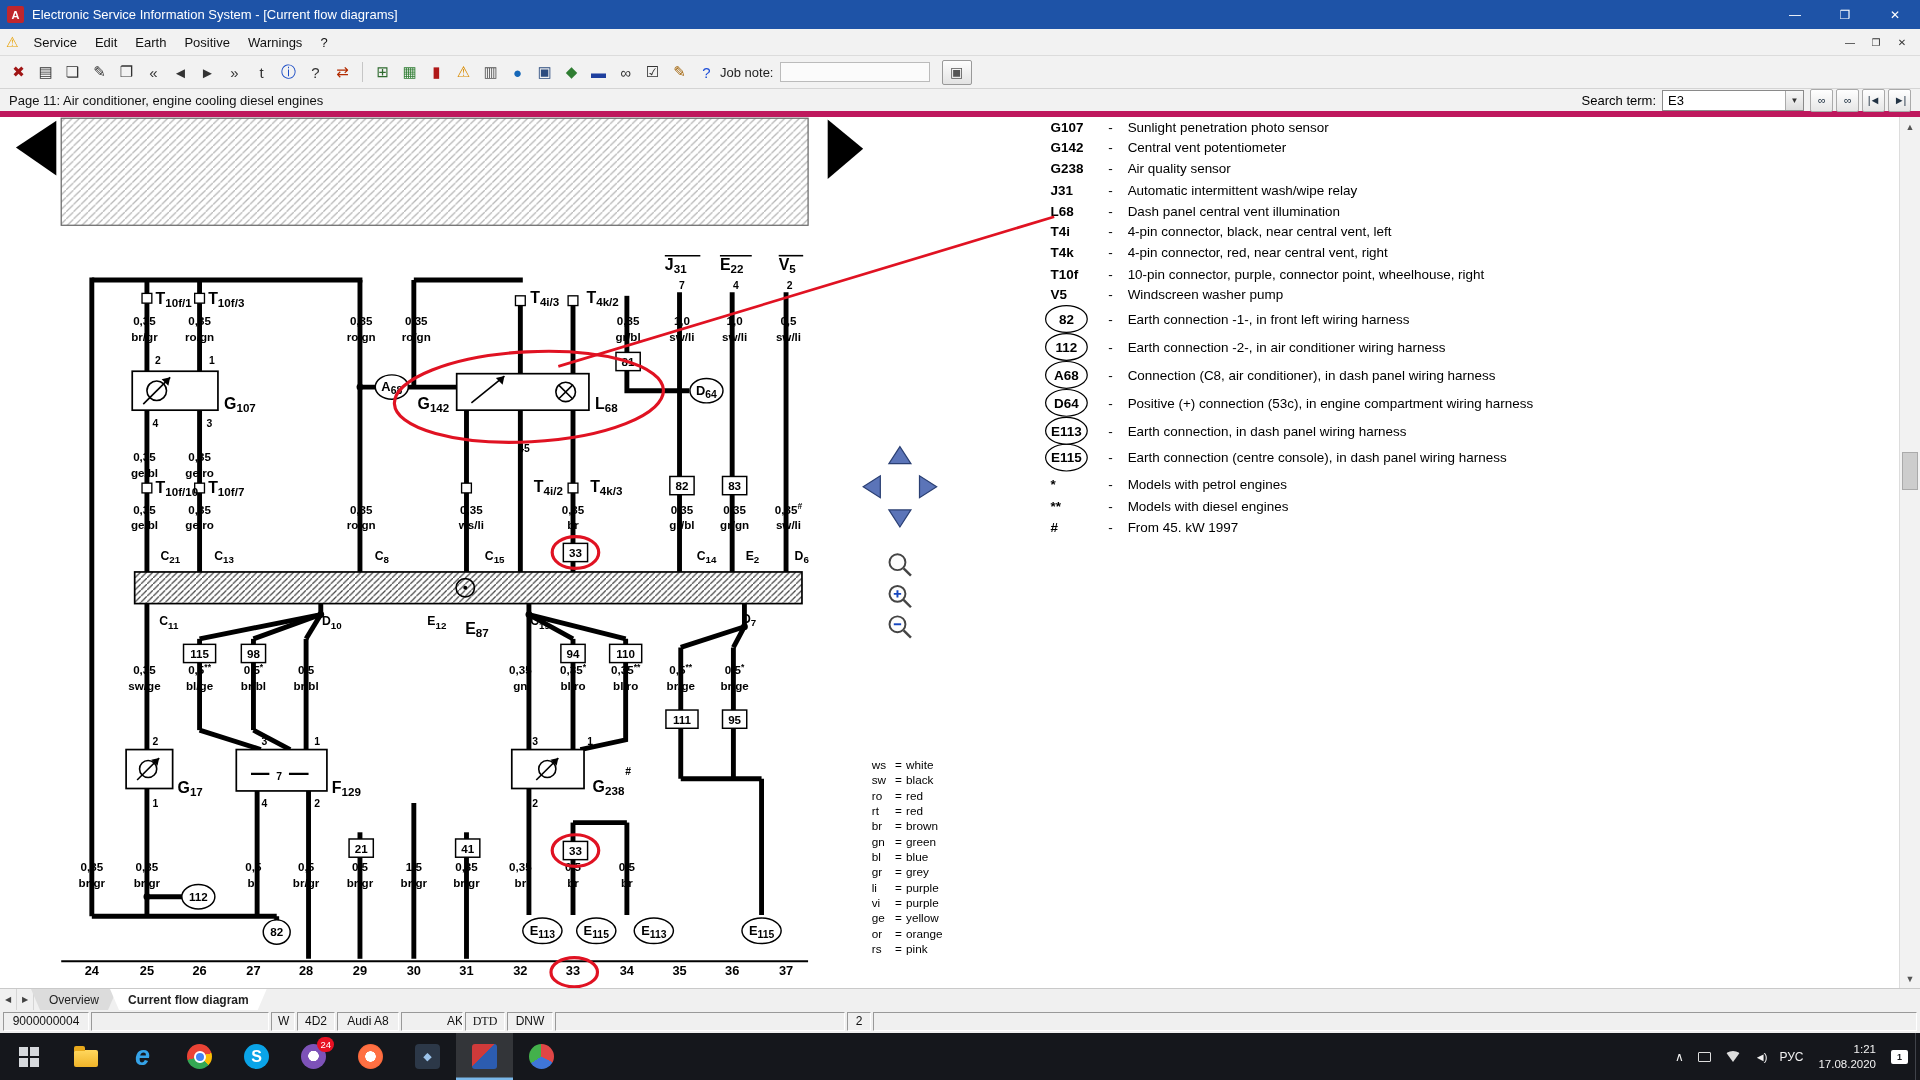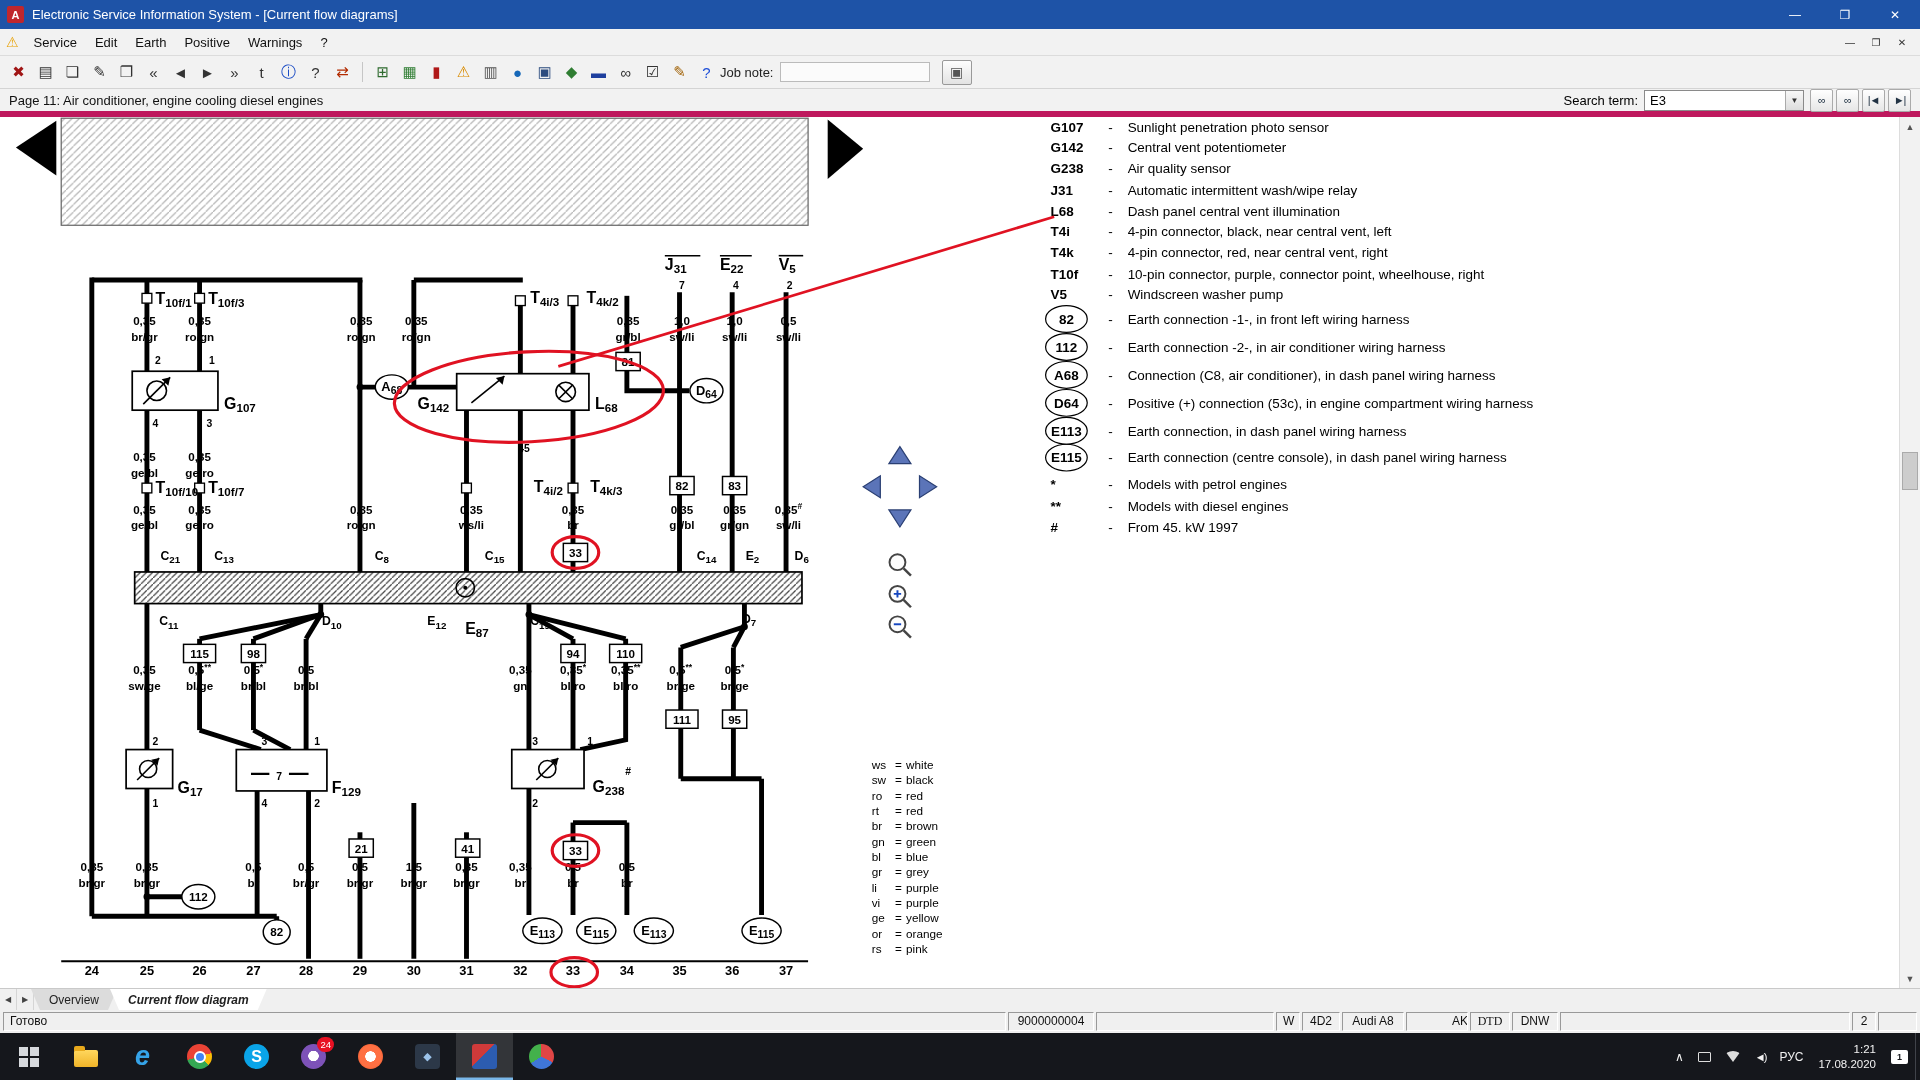--- a/index.html
+++ b/index.html
@@ -23,21 +23,21 @@
 .tb-group{display:flex;align-items:center}
 .tb-btn{width:25px;height:25px;display:flex;align-items:center;justify-content:center;font-size:15px;margin:0 1px;border:1px solid transparent;border-radius:2px}
 .tb-sep{width:1px;height:20px;background:#c6c6c6;margin:0 6px}
 .job-label{font-size:13px;margin-left:0;color:#222;white-space:nowrap}
 .job-field{width:150px;height:20px;background:#fbfbfb;border:1px solid #bbb;margin-left:6px}
 .case-btn{width:30px;height:25px;border:1px solid #999;background:linear-gradient(#fdfdfd,#e3e3e3);display:flex;align-items:center;justify-content:center;font-size:14px;color:#555;margin-left:12px;border-radius:2px}
 
 .pagebar{height:28px;background:#f2f2f2;display:flex;align-items:center;padding:0 9px;font-size:13px;border-bottom:6px solid #be185d;flex:none}
 .page-title{color:#111;white-space:nowrap}
 .search-area{margin-left:auto;display:flex;align-items:center;gap:6px}
-.combo{width:160px;height:21px;background:#fff;border:1px solid #8a8a8a;display:flex;align-items:center}
+.combo{width:142px;height:21px;background:#fff;border:1px solid #8a8a8a;display:flex;align-items:center}
 .combo-value{flex:1;padding:0 5px;font-size:13px}
 .combo-arrow{width:18px;height:100%;background:linear-gradient(#f8f8f8,#ddd);border-left:1px solid #aaa;font-size:8px;display:flex;align-items:center;justify-content:center;color:#333}
 .pb-btns{display:flex;gap:3px}
 .pb-btn{width:23px;height:23px;border:1px solid #aaa;background:linear-gradient(#fff,#e6e6e6);border-radius:2px;display:flex;align-items:center;justify-content:center;font-size:11px;color:#234;letter-spacing:-1px}
 
 .main{flex:1;display:flex;background:#fff;position:relative;overflow:hidden}
 #dia{flex:none;display:block;background:#fff}
 #dia text{font-family:"Liberation Sans",sans-serif;fill:#000}
 text.wl{font-size:9.5px;font-weight:bold;text-anchor:middle}
 text.pin{font-size:8.5px;font-weight:bold;text-anchor:middle}
@@ -69,21 +69,21 @@
 
 .vscroll{width:21px;background:#f2f2f2;border-left:1px solid #ddd;position:relative;flex:none}
 .vs-btn{height:19px;display:flex;align-items:center;justify-content:center;font-size:9px;color:#555}
 .vs-btn.down{position:absolute;bottom:0;left:0;right:0}
 .vs-thumb{position:absolute;left:2px;right:2px;top:335px;height:38px;background:#cdcdcd;border:1px solid #aaa}
 
 .tabbar{height:22px;background:#f0f0f0;border-top:1px solid #c9c9c9;display:flex;align-items:stretch;font-size:12px;flex:none}
 .tab-nav{width:17px;display:flex;align-items:center;justify-content:center;font-size:8px;color:#444;border-right:1px solid #d5d5d5}
 .tab-strip{display:flex;margin-left:4px}
 .tab{padding:0 18px;display:flex;align-items:center;background:#dcdcdc;color:#222;clip-path:polygon(0 0,100% 0,calc(100% - 9px) 100%,9px 100%);margin-left:-7px;white-space:nowrap}
-.tab.active{background:#fff;font-weight:bold;font-style:italic}
+.tab.active{background:#fff;font-weight:bold;}
 
 .statusbar{height:23px;background:#f0f0f0;display:flex;gap:2px;padding:2px 3px;font-size:12px;flex:none}
 .status-cell{border:1px solid;border-color:#999 #fff #fff #999;padding:1px 6px;color:#111;overflow:hidden;white-space:nowrap;flex:none}
 .status-cell.fill{flex:1}
 
 .taskbar{height:47px;background:var(--c-task,#15171c);display:flex;align-items:stretch;flex:none;color:#eee}
 .taskbar-items{display:flex}
 .tb-item{width:57px;display:flex;align-items:center;justify-content:center;position:relative;flex:none}
 .tb-item.active{background:rgba(255,255,255,.13);box-shadow:inset 0 -2.5px 0 #7ab8ea}
 .app-ic{display:flex;align-items:center;justify-content:center}
@@ -641,21 +641,20 @@
 <div class="tabbar">
   <div class="tab-nav">◀</div>
   <div class="tab-nav">▶</div>
   <div class="tab-strip">
       <div class="tab">Overview</div>
       <div class="tab active">Current flow diagram</div>
     </div>
 </div>
 
 <div class="statusbar">
-    <div class="status-cell" style="width: 1003px; text-align: left;">Готово</div>
     <div class="status-cell" style="width: 86px; text-align: center;">9000000004</div>
     <div class="status-cell" style="width: 178px;"></div>
     <div class="status-cell" style="width: 24px; text-align: center;">W</div>
     <div class="status-cell" style="width: 38px; text-align: center;">4D2</div>
     <div class="status-cell" style="width: 62px; text-align: center;">Audi A8</div>
     <div class="status-cell" style="width: 62px; text-align: center; padding-left: 45px;">AKG</div>
     <div class="status-cell" style="width: 40px; text-align: center; font-family: Liberation Serif, serif;">DTD</div>
     <div class="status-cell" style="width: 46px; text-align: center;">DNW</div>
     <div class="status-cell" style="width: 290px;"></div>
     <div class="status-cell" style="width: 24px; text-align: center;">2</div>

